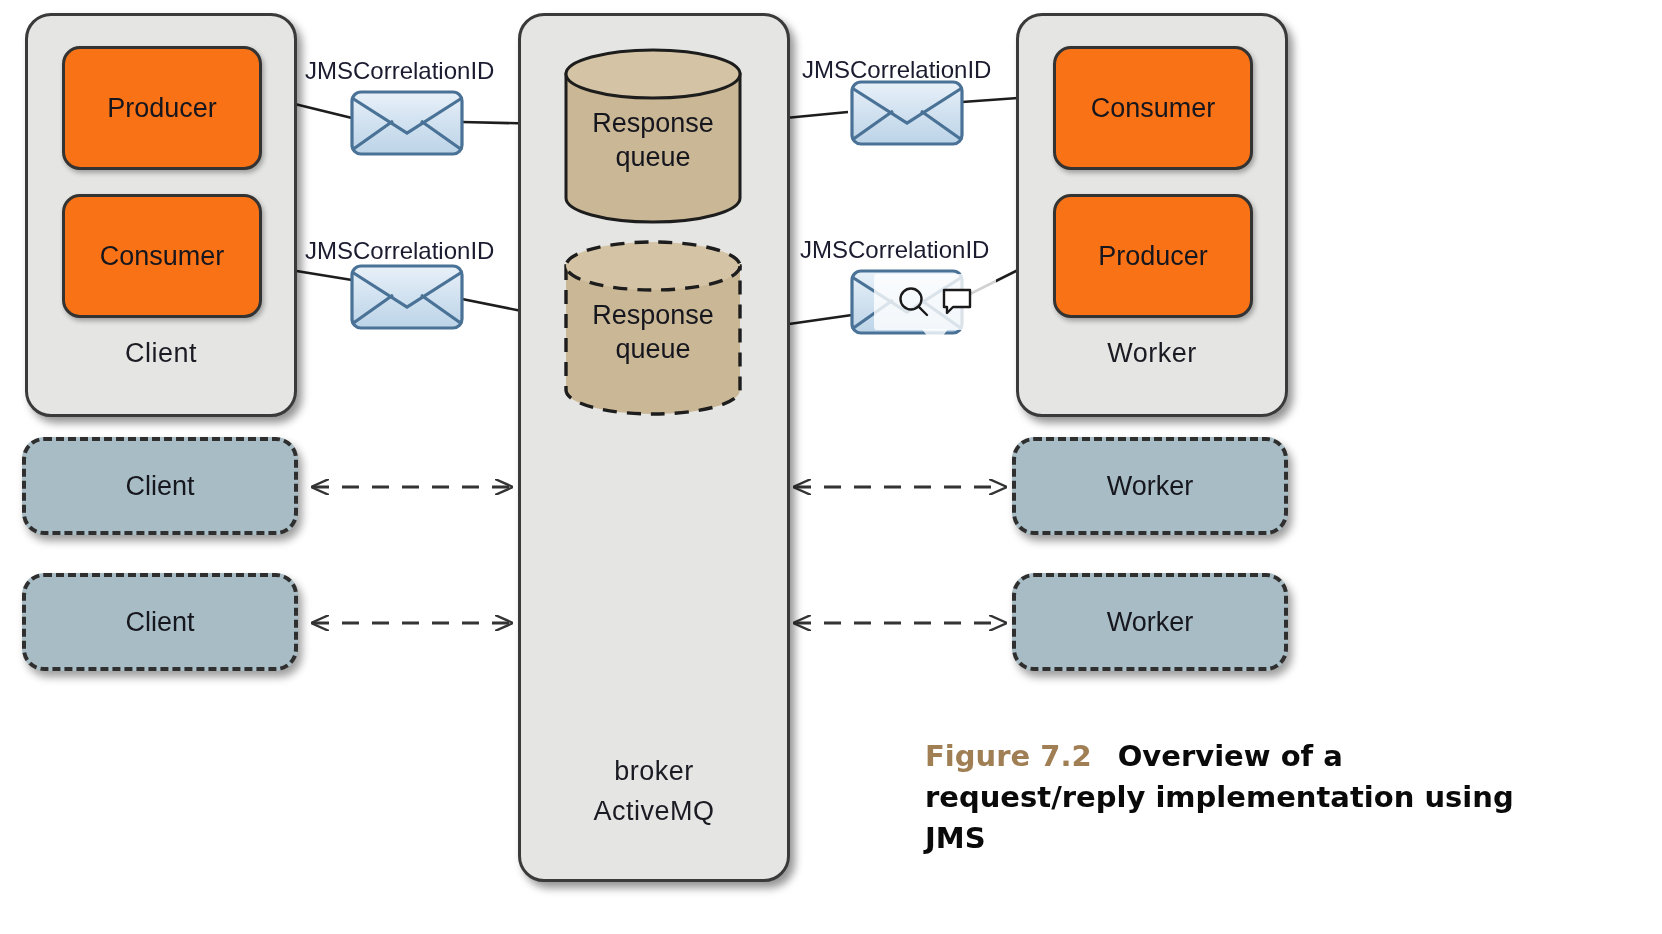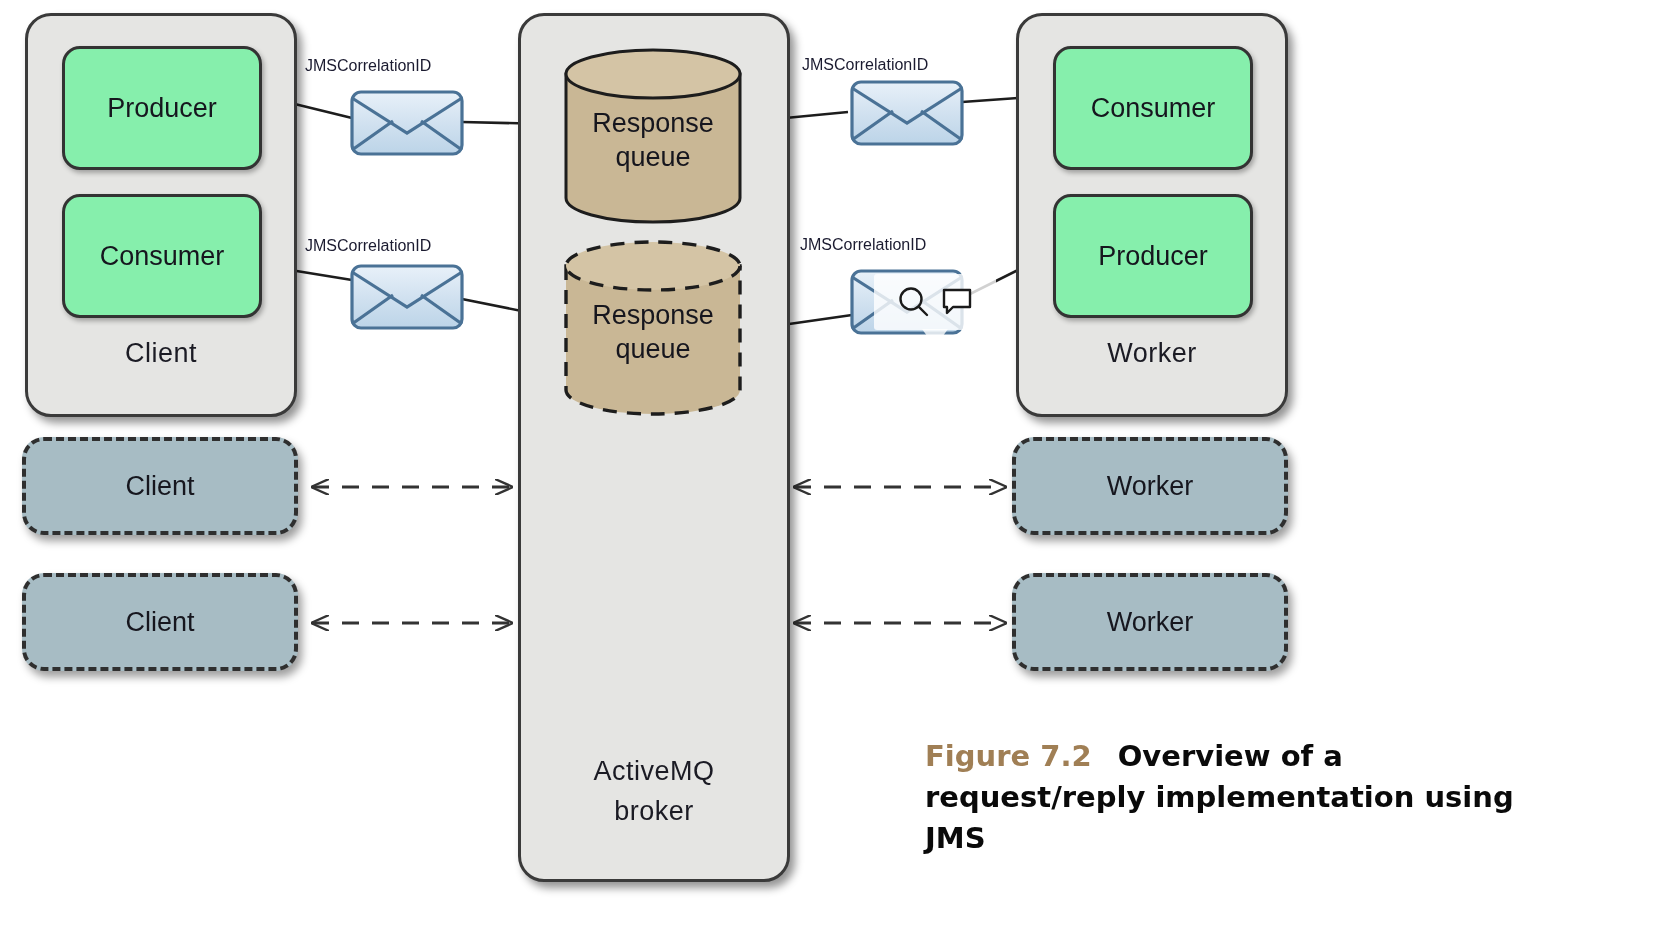--- a/index.html
+++ b/index.html
@@ -33,21 +33,21 @@
     right: 0;
     text-align: center;
     font-size: 27px;
     color: #1b1b24;
     letter-spacing: .5px;
   }
 
   
   .rolebox {
     position: absolute;
-    background: #86efac;
+    background: #f97316;
     border: 3px solid #333333;
     border-radius: 18px;
     box-sizing: border-box;
     display: flex;
     align-items: center;
     justify-content: center;
     font-size: 27px;
     color: #16161e;
     box-shadow: 2px 3px 5px rgba(0,0,0,0.30);
   }
@@ -82,21 +82,21 @@
     pointer-events: none;
   }
 
   
   .envelope { position: absolute; }
   .envelope svg { display: block; }
 
   
   .edge-label {
     position: absolute;
-    font-size: 16px;
+    font-size: 24px;
     color: #1b1b30;
     white-space: nowrap;
   }
 
   
   #wires {
     position: absolute;
     left: 0; top: 0;
     width: 1662px;
     height: 934px;
@@ -204,22 +204,22 @@
         <path d="M3,26 L3,150 A87,24 0 0 0 177,150 L177,26 Z" fill="#c9b795" stroke="#1d1d1d" stroke-width="3.4" stroke-dasharray="14 10"></path>
         <ellipse cx="90" cy="26" rx="87" ry="24" fill="#d4c4a5" stroke="#1d1d1d" stroke-width="3.4" stroke-dasharray="14 10"></ellipse>
       </svg>
       <div class="cyl-label" style="top:58px;">
         <div>Response</div>
         <div>queue</div>
       </div>
     </div>
 
     <div class="panel-label" style="top:735px; line-height:40px;">
+      <div>broker</div>
       <div>ActiveMQ</div>
-      <div>broker</div>
     </div>
   </div>
 
   <div class="panel" style="left:1016px; top:13px; width:272px; height:404px;">
     <div class="rolebox" style="left:34px; top:30px; width:200px; height:124px;">
       <span>Consumer</span>
     </div>
     <div class="rolebox" style="left:34px; top:178px; width:200px; height:124px;">
       <span>Producer</span>
     </div>

